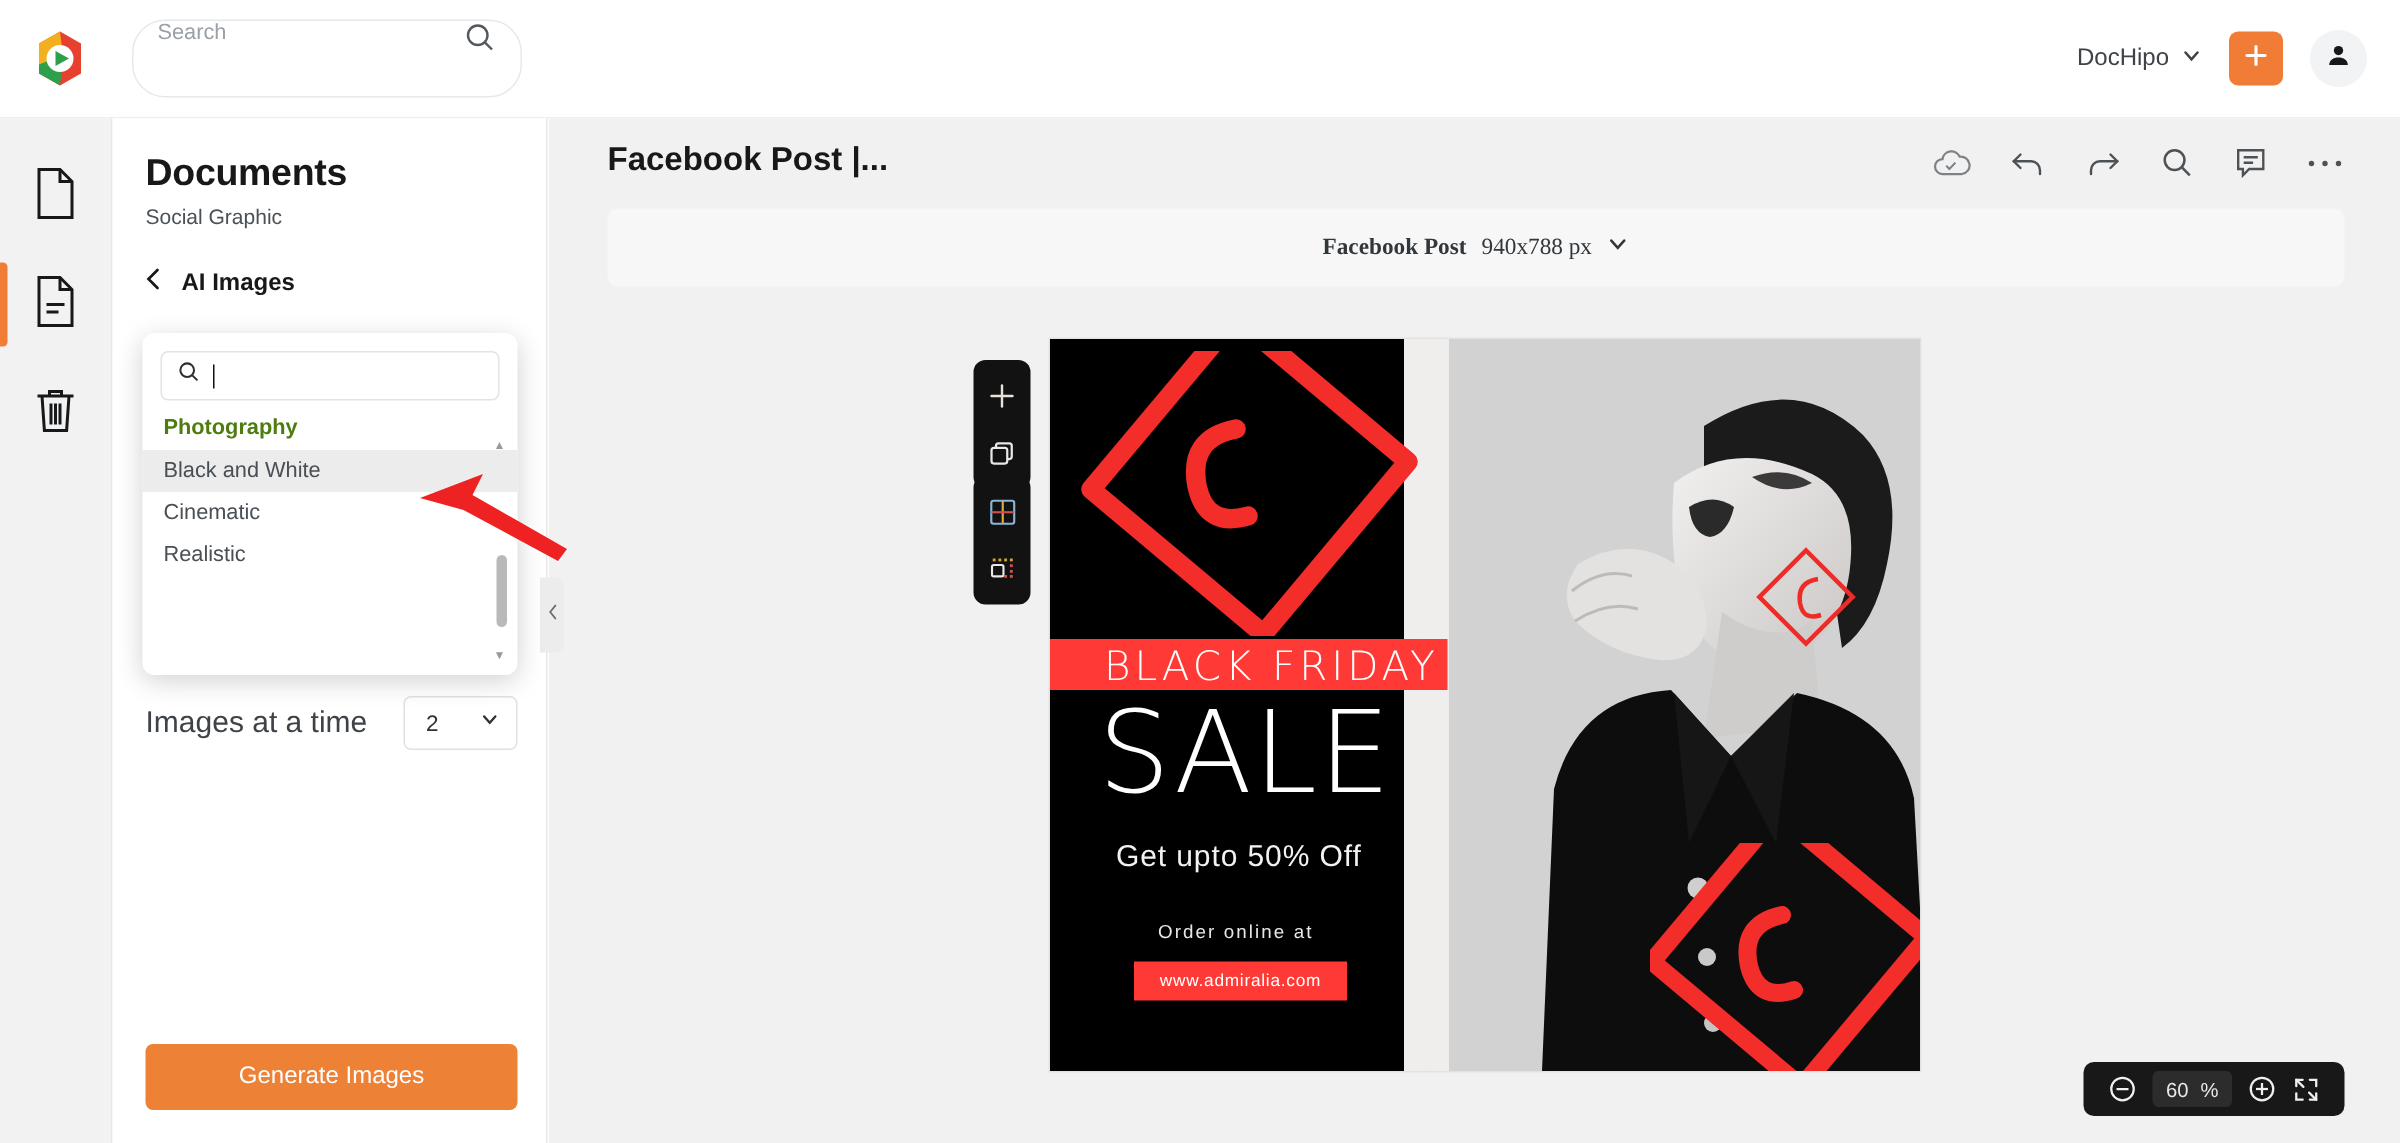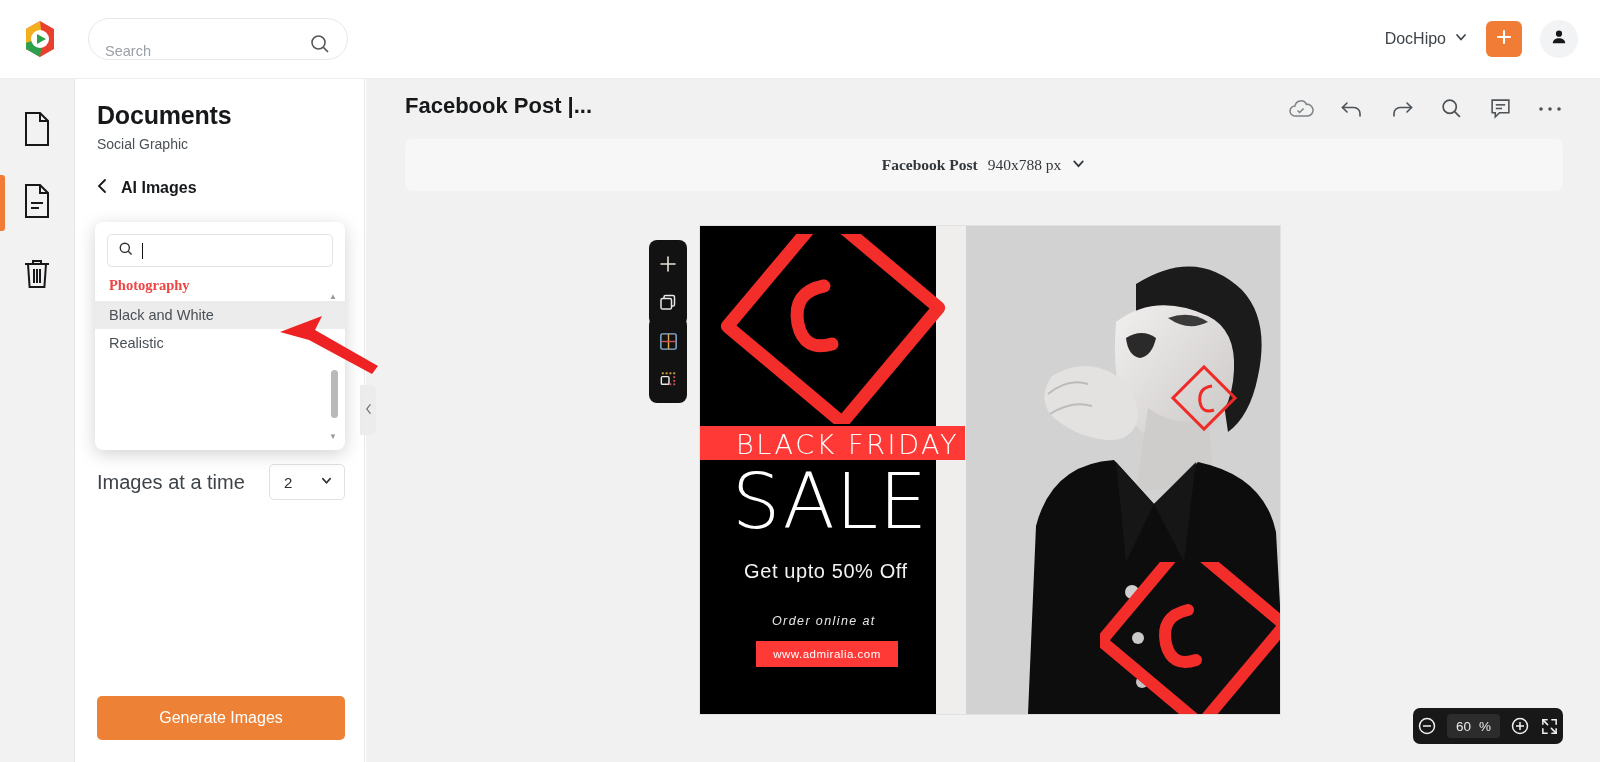--- a/index.html
+++ b/index.html
@@ -11,22 +11,22 @@
   .app { position: relative; width: 1600px; height: 762px; background: #fff; }
 
   
   .topbar {
     position: absolute; top: 0; left: 0; width: 1600px; height: 79px;
     background: #ffffff; border-bottom: 1px solid #eceeef;
     display: flex; align-items: center;
   }
   .logo { margin-left: 18px; width: 44px; height: 44px; position: relative; }
   .search-box {
-    margin-left: 26px; width: 260px; height: 42px; border: 1px solid #e6e8ea;
-    border-radius: 22px; display: flex; align-items: flex-end; padding: 0 16px;
+    margin-left: 26px; width: 260px; height: 52px; border: 1px solid #e6e8ea;
+    border-radius: 22px; display: flex; align-items: flex-start; padding: 0 16px;
     background: #fff;
   }
   .search-box input {
     flex: 1; border: none; outline: none; font-size: 14.5px; color: #5c6166;
     font-family: "Liberation Sans", sans-serif; background: transparent;
   }
   .search-box input::placeholder { color: #9aa0a6; }
   .topbar-right {
     margin-left: auto; display: flex; align-items: center; gap: 18px;
     margin-right: 22px;
@@ -97,23 +97,22 @@
     box-shadow: 0 4px 18px rgba(0,0,0,0.18); z-index: 40; padding: 12px;
   }
   .dd-search {
     height: 33px; border: 1px solid #e1e3e5; border-radius: 5px;
     display: flex; align-items: center; padding: 0 10px; gap: 8px;
   }
   .dd-search .caret {
     width: 1px; height: 16px; background: #111;
   }
   .dd-group {
-    font-size: 14.5px; font-weight: bold; color: #ef4444;
+    font-size: 14.5px; font-weight: bold; color: #4d7c0f;
     padding: 10px 2px 7px 2px;
-    font-family: Liberation Serif, serif;
   }
   .dd-item {
     font-size: 14.5px; color: #494f54; padding: 6px 2px; cursor: pointer;
     margin: 0 -12px; padding-left: 14px;
   }
   .dd-item.sel { background: #ececec; }
   .dd-scroll {
     position: absolute; right: 7px; top: 52px; width: 7px; height: 172px;
   }
   .dd-scroll .thumb {
@@ -184,42 +183,41 @@
     letter-spacing: 1px; font-family: "DejaVu Sans", sans-serif; font-weight: 300;
     line-height: 1;
   }
   .get-text {
     position: absolute; left: 44px; top: 334px; font-size: 20px; color: #f2f2f2;
     letter-spacing: 0.6px;
   }
   .order-text {
     position: absolute; left: 72px; top: 388px; font-size: 12.5px; color: #e8e8e8;
     letter-spacing: 1.4px;
-    font-style: italic;
   }
   .url-badge {
     position: absolute; left: 56px; top: 415px; width: 142px; height: 26px;
     background: #ff3a36; display: flex; align-items: center; justify-content: center;
   }
   .url-badge span { font-size: 11.5px; color: #fff; letter-spacing: 0.5px; }
 
   
   .float-tb {
     position: absolute; background: #121212; border-radius: 8px;
     display: flex; flex-direction: column; align-items: center;
     padding: 9px 0; gap: 8px; z-index: 25;
   }
   .float-tb .ic { width: 38px; height: 30px; display: flex; align-items: center;
     justify-content: center; cursor: pointer; }
 
   
   .zoom-ctl {
     position: absolute; right: 37px; bottom: 18px; height: 36px;
     background: #181818; border-radius: 7px; display: flex; align-items: center;
-    padding: 0 4px; gap: 10px; z-index: 30;
+    padding: 0 16px; gap: 10px; z-index: 30;
   }
   .zoom-ctl .zbtn { cursor: pointer; display: flex; align-items: center; }
   .zoom-val {
     background: #2c2c2c; border-radius: 4px; height: 24px; padding: 0 9px;
     display: flex; align-items: center; gap: 8px;
   }
   .zoom-val span { font-size: 13.5px; color: #e9e9e9; }
 </style>
 </head>
 <body>
@@ -356,20 +354,23 @@
       </span>
       <span class="caret"></span>
     </div>
 
     <div class="dd-group">Photography</div>
 
     <div class="dd-item sel">
       <span>Black and White</span>
     </div>
     <div class="dd-item">
+      <span>Cinematic</span>
+    </div>
+    <div class="dd-item">
       <span>Realistic</span>
     </div>
 
     <div class="dd-arrow-up">▲</div>
     <div class="dd-arrow-dn">▼</div>
     <div class="dd-scroll">
       <div class="thumb"></div>
     </div>
   </div>
 

